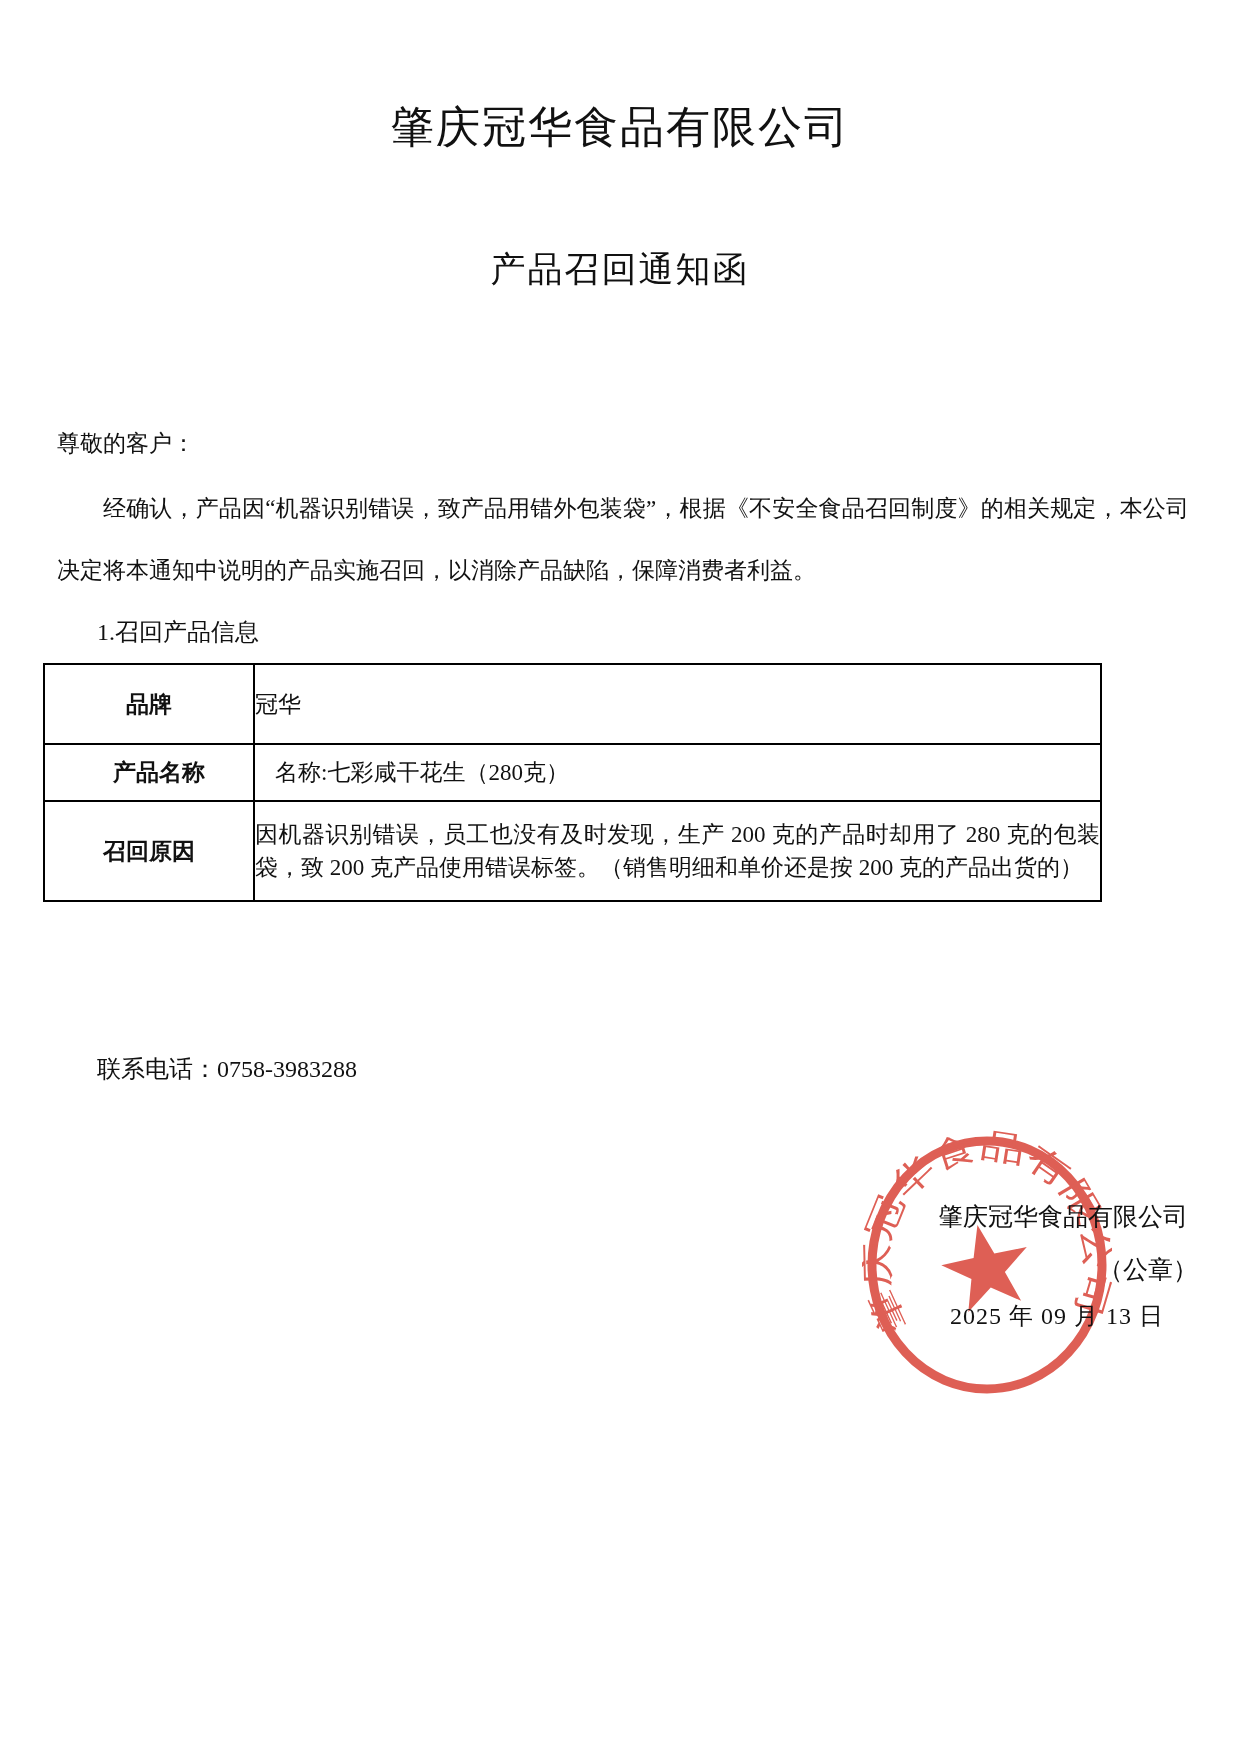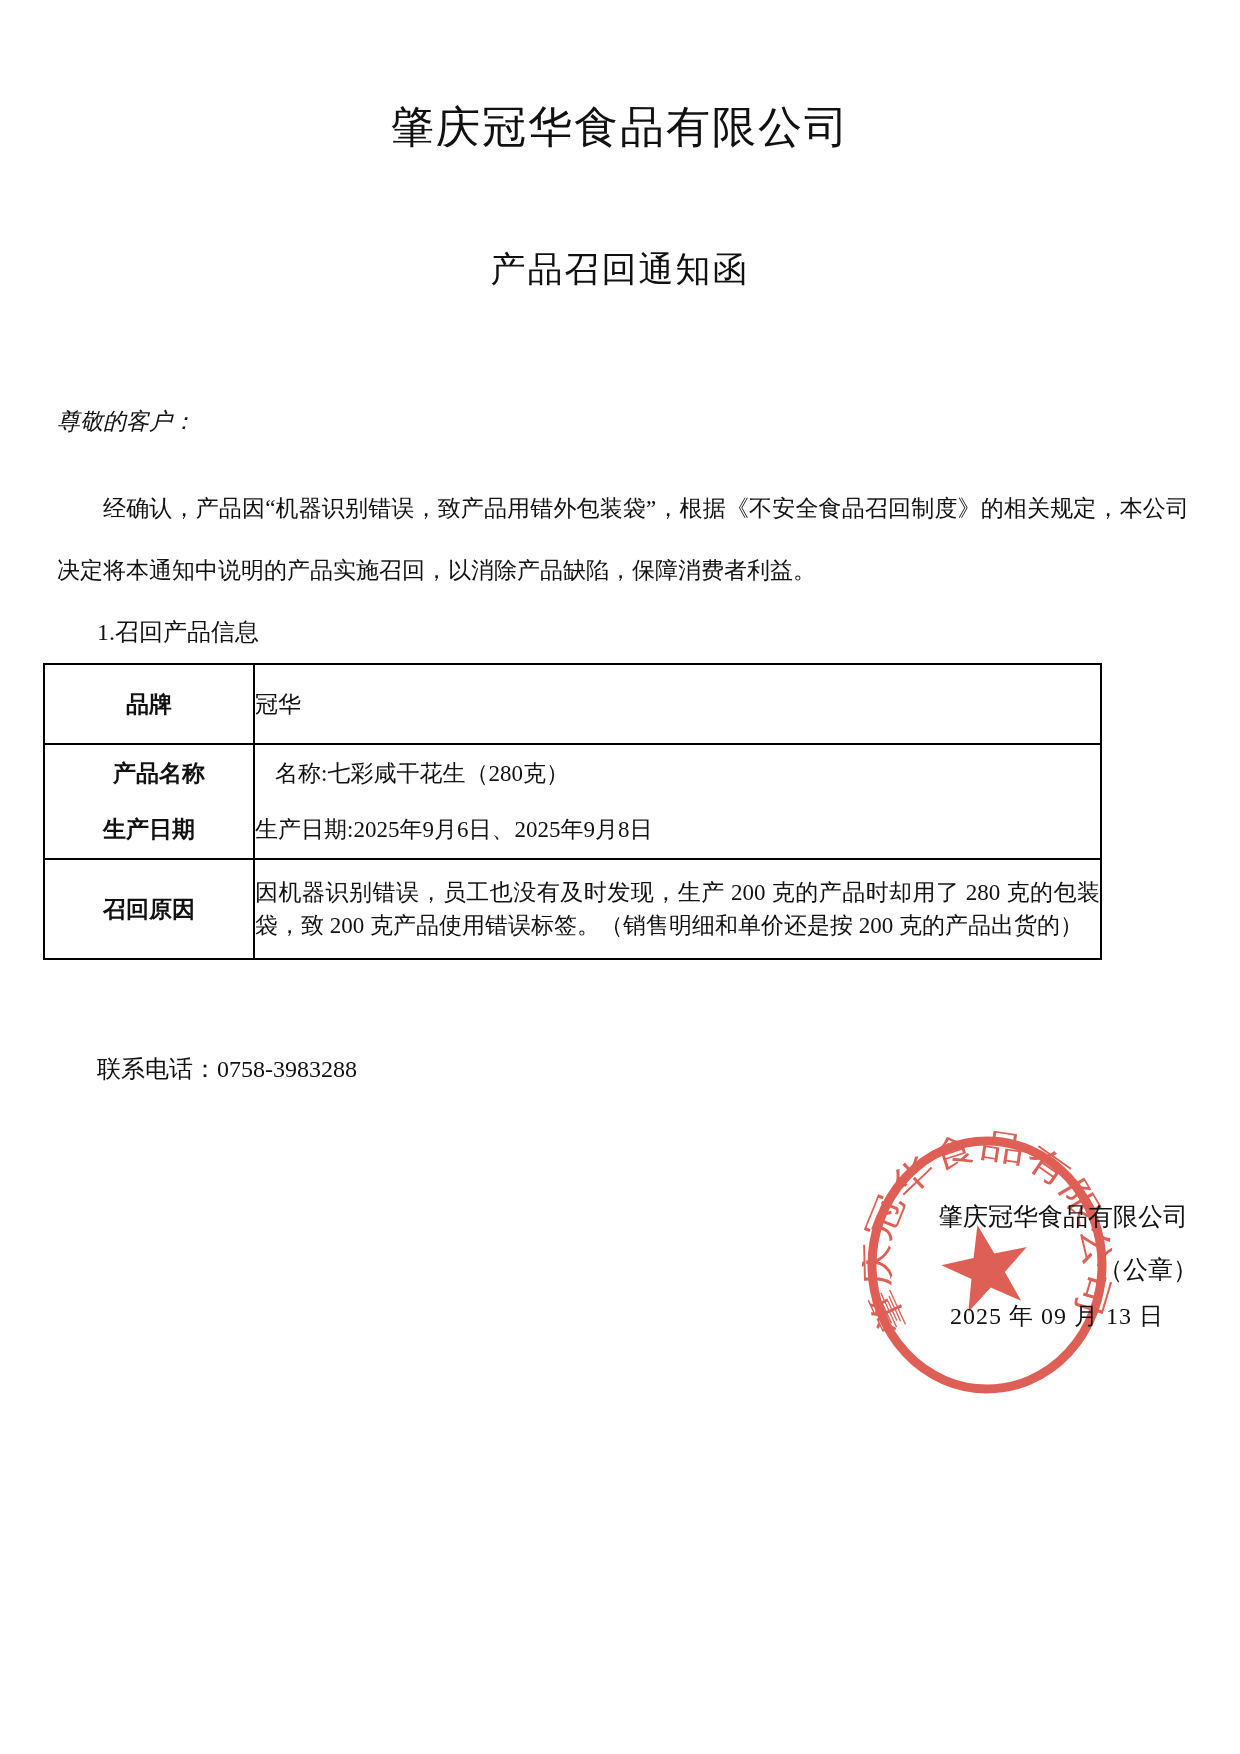--- a/index.html
+++ b/index.html
@@ -15,22 +15,22 @@
     position:absolute;left:0;top:103px;width:1240px;
     text-align:center;font-size:44px;line-height:1.15;
     letter-spacing:2px;
   }
   .doc-subtitle{
     position:absolute;left:0;top:250px;width:1240px;
     text-align:center;font-size:35px;font-weight:normal;line-height:1.15;
     letter-spacing:2px;
   }
   .salutation{
-    position:absolute;left:57px;top:408px;
-    font-size:23px;line-height:28px;font-style:italic;
+    position:absolute;left:57px;top:430px;
+    font-size:23px;line-height:28px;
   }
   .body-paragraph{
     position:absolute;left:57px;top:478px;width:1132px;
     font-size:23px;line-height:62px;
     text-align:justify;text-indent:46px;
   }
   .section-heading{
     position:absolute;left:97px;top:618px;
     font-size:24px;line-height:28px;
   }
@@ -110,24 +110,20 @@
     </colgroup>
   <tbody>
       <tr class="r-brand">
     <td class="lbl">品牌</td>
     <td class="val" colspan="2">冠华</td>
   </tr>
   <tr class="r-merge-top">
     <td class="lbl">产品名称</td>
     <td class="val" colspan="2">名称:七彩咸干花生（280克）</td>
   </tr>
-  <tr class="r-merge-bottom">
-    <td class="lbl">生产日期</td>
-    <td class="val" colspan="2">生产日期:2025年9月6日、2025年9月8日</td>
-  </tr>
   <tr class="r-reason">
     <td class="lbl">召回原因</td>
     <td class="val reason-cell" colspan="2">因机器识别错误，员工也没有及时发现，生产 200 克的产品时却用了 280 克的包装袋，致 200 克产品使用错误标签。（销售明细和单价还是按 200 克的产品出货的）</td>
   </tr>
 </tbody>
   </table>
 
 <div class="contact-line">联系电话：0758-3983288</div>
 
 <svg class="stamp" viewBox="0 0 250 270">

